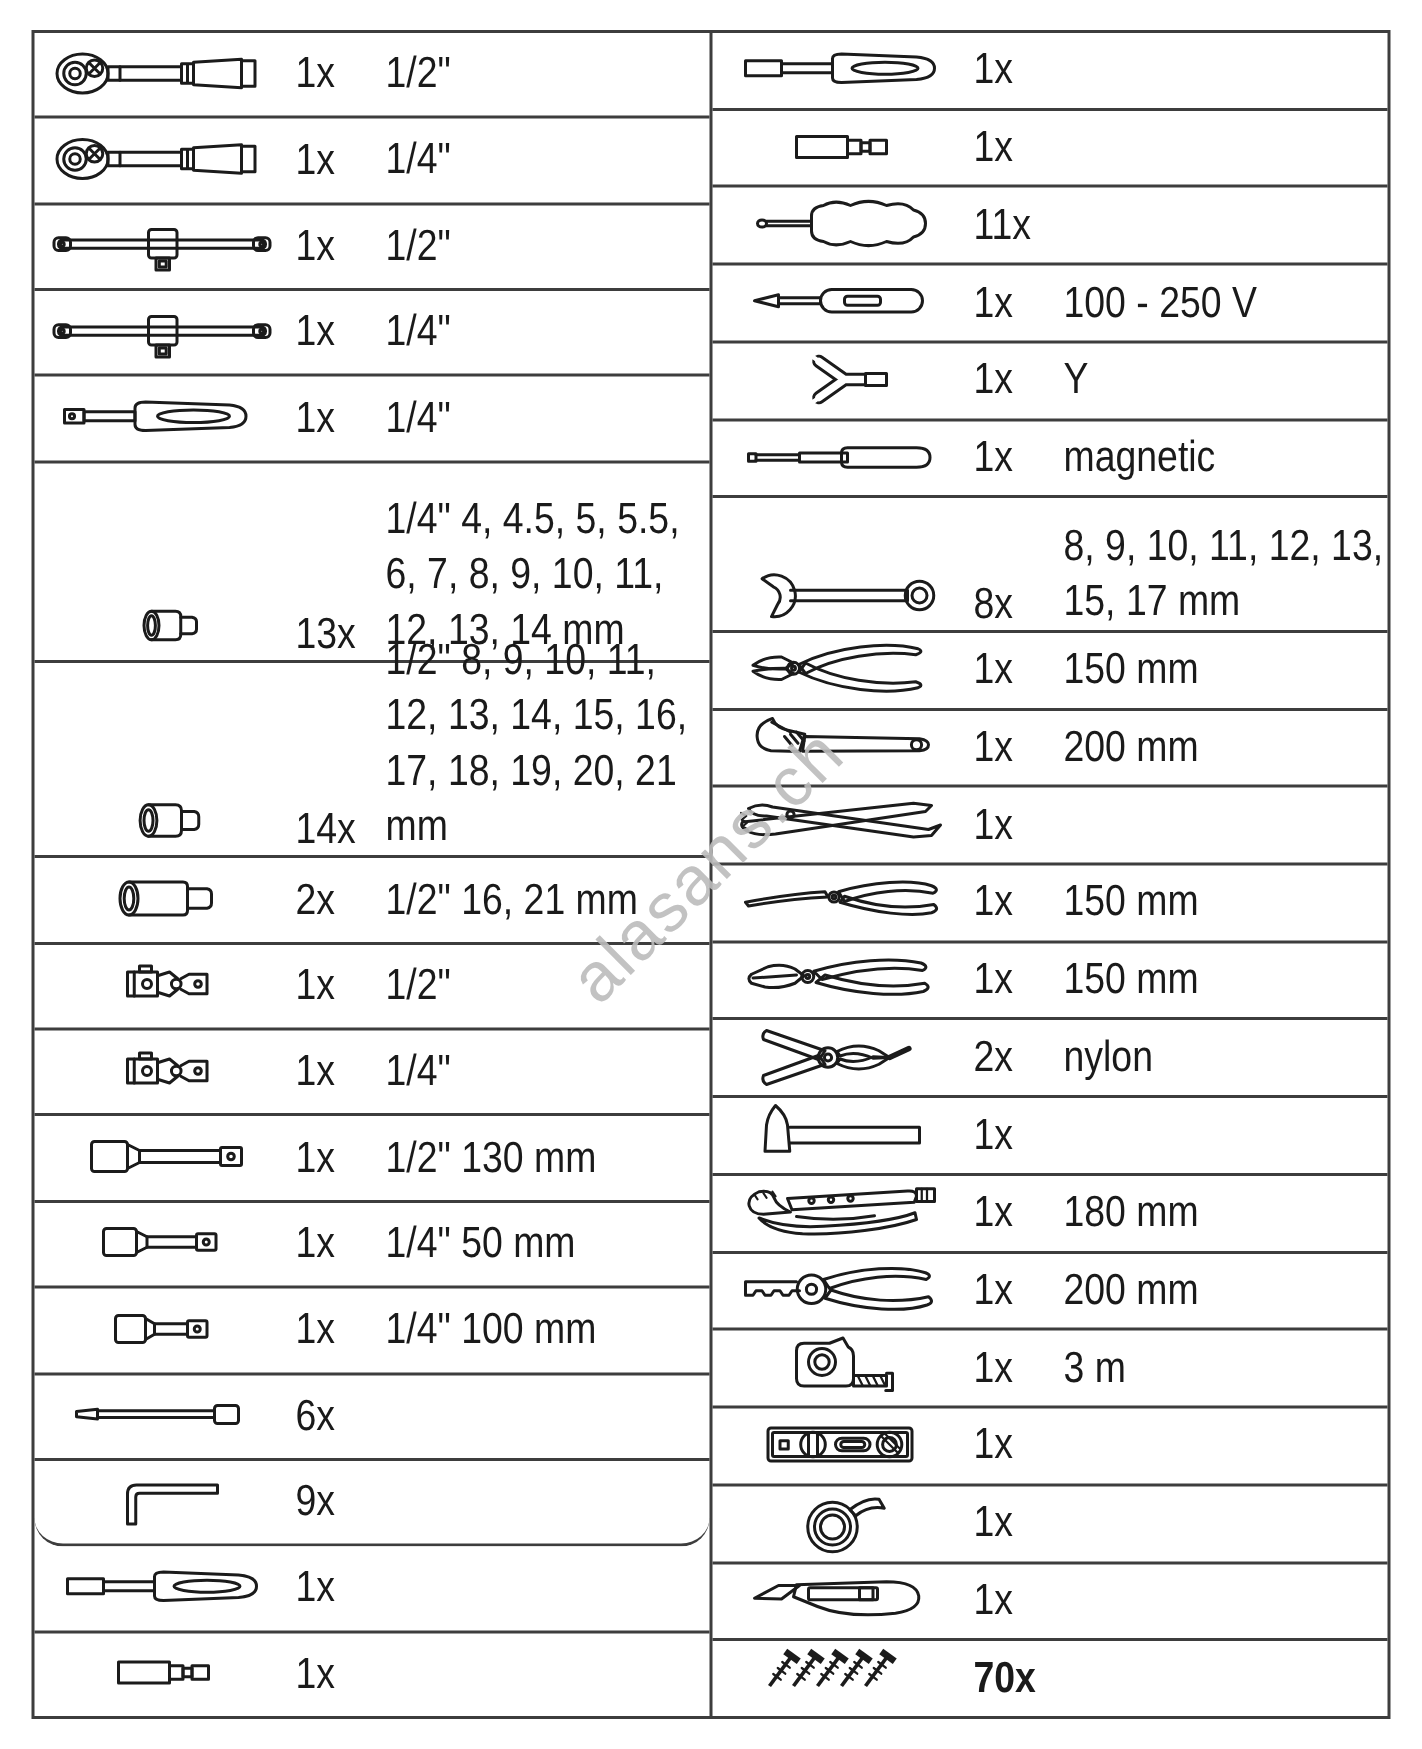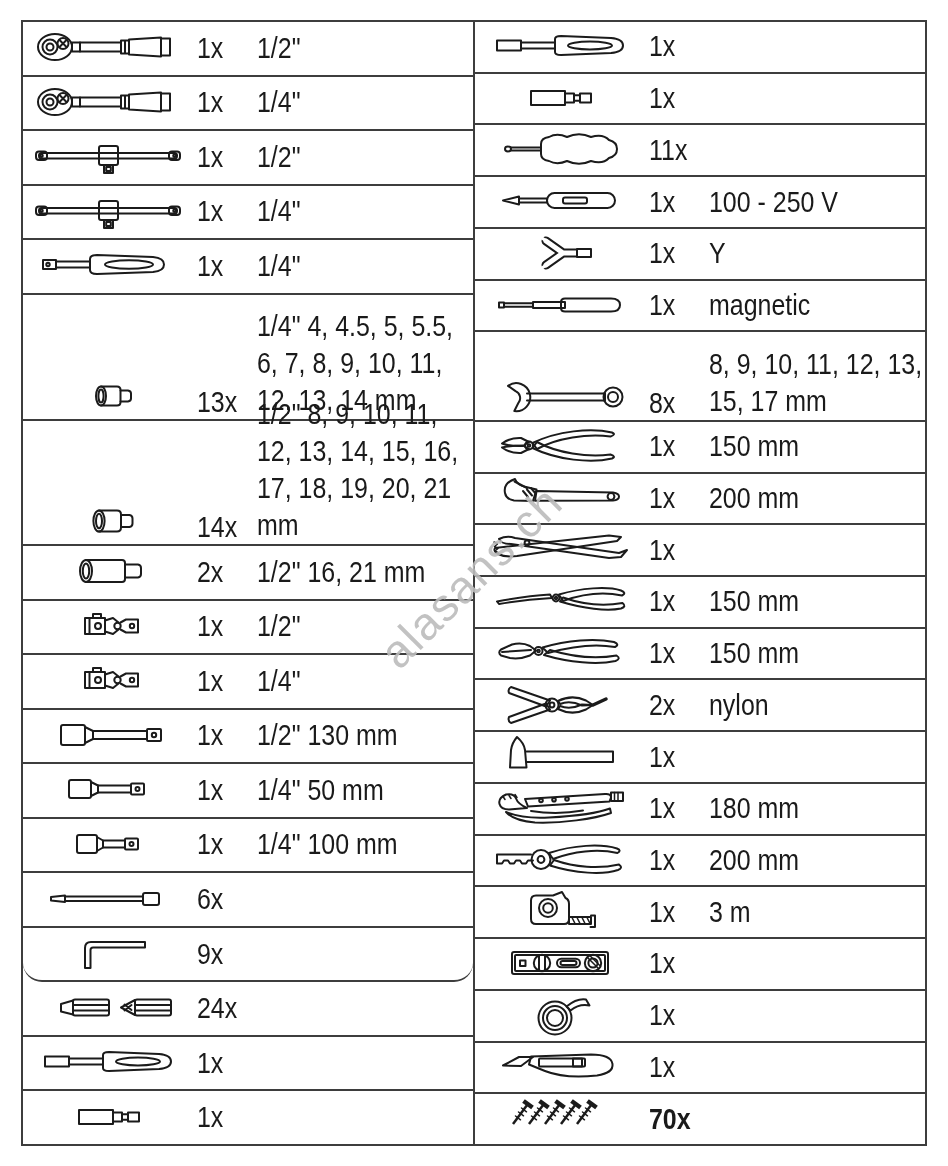--- a/index.html
+++ b/index.html
@@ -295,39 +295,20 @@
             </svg>
           </div>
           <div class="qty-cell"><span class="txt">9x</span></div>
           <div class="spec-cell">
             <div class="txt spec-txt"></div>
           </div>
         </div>
         <div class="row" style="flex: 55 0 0px;">
           <div class="icon-cell">
             <svg class="ticon" viewBox="0 0 150 44" width="150" height="44">
-              <g transform="translate(28,0)">
-                <path d="M0,17 L12,13.5 V27.5 L0,24.5 Z"></path>
-                <rect x="12" y="12.5" width="36" height="16" rx="2"></rect>
-                <path d="M12,18 h36 M12,23.5 h36"></path>
-                <path d="M60,20.5 L74,13 V28 Z"></path>
-                <path d="M63.5,17.5 l7,5.5 M63.5,23.5 l7,-5.5"></path>
-                <rect x="74" y="12.5" width="36" height="16" rx="2"></rect>
-                <path d="M74,18 h36 M74,23.5 h36"></path>
-              </g>
-            </svg>
-          </div>
-          <div class="qty-cell"><span class="txt">24x</span></div>
-          <div class="spec-cell">
-            <div class="txt spec-txt"></div>
-          </div>
-        </div>
-        <div class="row" style="flex: 55 0 0px;">
-          <div class="icon-cell">
-            <svg class="ticon" viewBox="0 0 150 44" width="150" height="44">
               <g transform="translate(12,0)">
                 <rect x="0" y="15.5" width="24" height="10"></rect>
                 <path d="M24,17.5 H58 V23.5 H24"></path>
                 <path d="M58,14 Q58,11 64,11 L114,13 Q126,14 126,20.5 Q126,27 114,28 L64,30 Q58,30 58,27 Z"></path>
                 <ellipse cx="93" cy="20.5" rx="22" ry="4"></ellipse>
               </g>
             </svg>
           </div>
           <div class="qty-cell"><span class="txt">1x</span></div>
           <div class="spec-cell">

